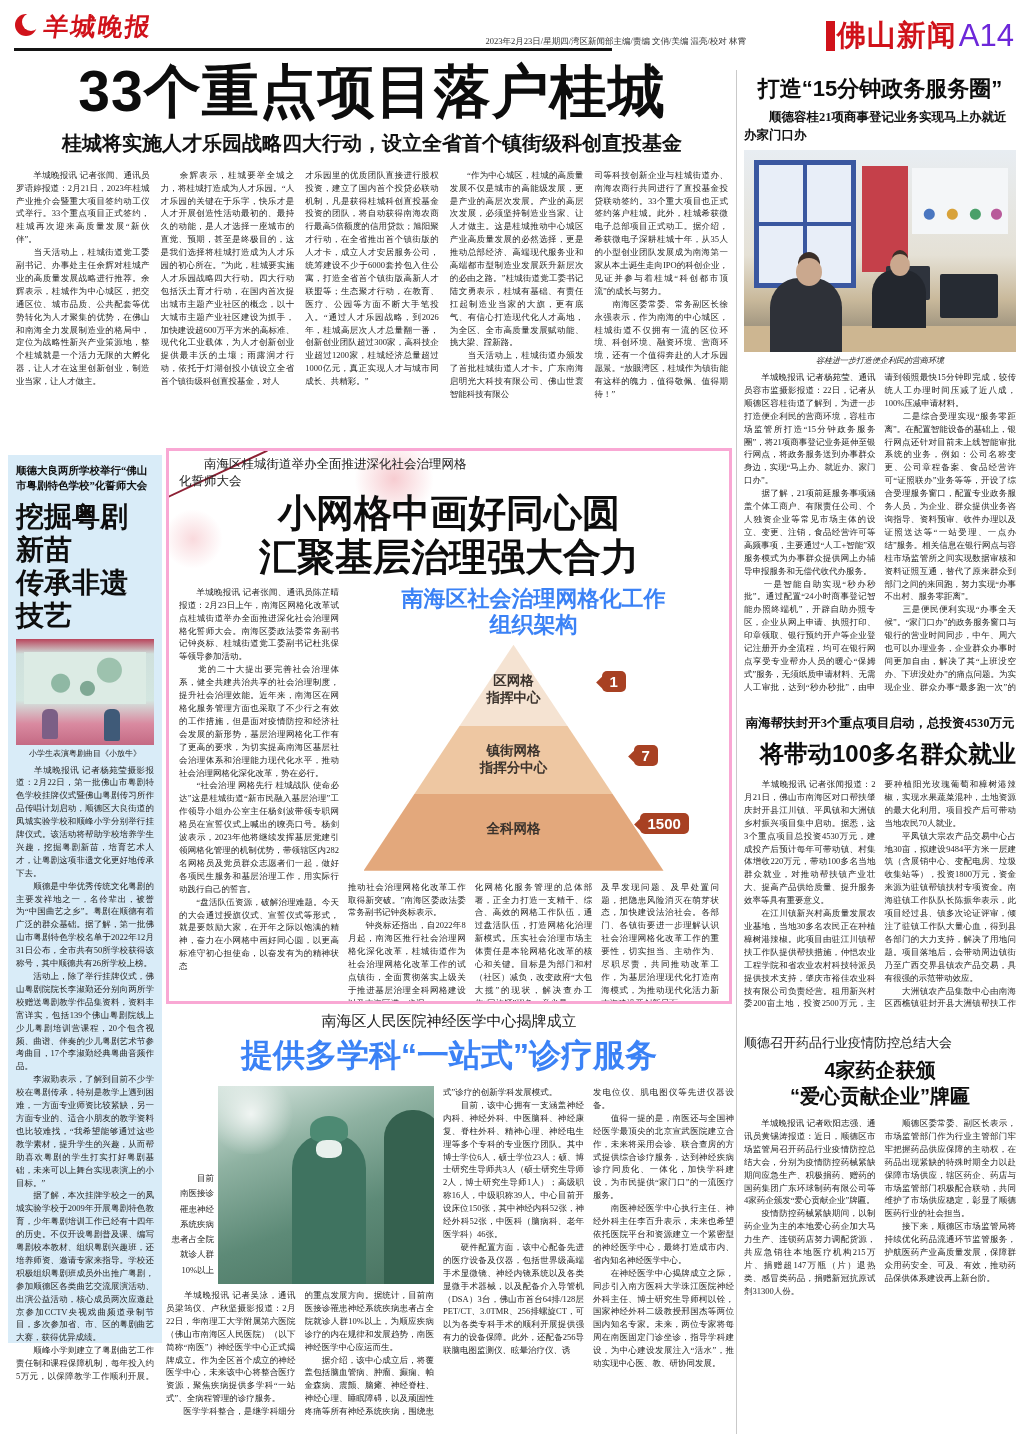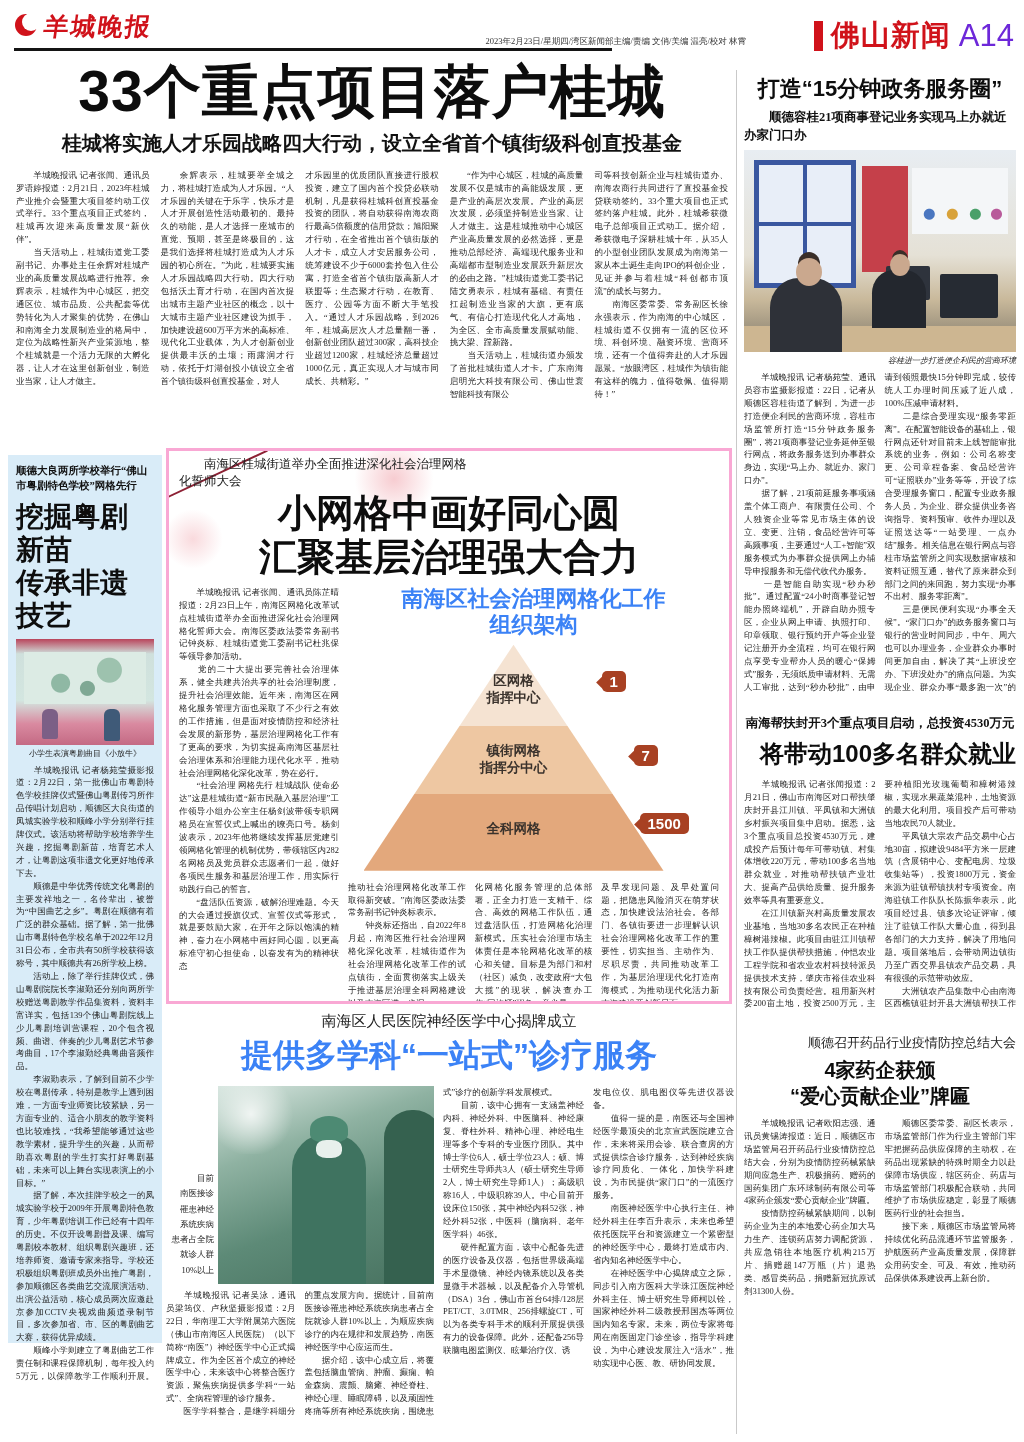--- a/index.html
+++ b/index.html
@@ -6,21 +6,21 @@
   .page{position:relative;width:1024px;height:1442px;background:#fff;margin:0 auto;overflow:hidden;
         font-family:"Liberation Serif","DejaVu Serif",serif;color:#1a1a1a;}
   .sans{font-family:"Liberation Sans","DejaVu Sans",sans-serif;}
   .txt{font-size:8.5px;line-height:1.52;text-align:justify;white-space:pre-line;overflow:hidden;color:#252525;}
   .abs{position:absolute;}
   
   .masthead{left:14px;top:10px;display:flex;align-items:center;gap:4px;}
   .masthead-title{color:#d0121a;font-weight:bold;font-size:25px;transform:skewX(-8deg);letter-spacing:2px;}
   .rule-black{left:14px;top:48px;width:598px;height:3px;background:#141414;}
   .dateline{left:460px;top:36px;width:286px;font-size:8.5px;color:#333;text-align:right;}
-  .section-block{right:10px;top:16px;display:flex;align-items:center;gap:8px;}
+  .section-block{right:10px;top:16px;display:flex;align-items:center;gap:2px;}
   .section-bar{width:9px;height:30px;background:#d0121a;}
   .section-title{color:#d0121a;font-weight:900;font-size:29px;letter-spacing:1px;}
   .page-no{color:#6d28d9;font-size:31px;}
   .vrule{left:736px;top:70px;width:1px;height:1364px;background:#c9c9c9;}
   
   .lead{left:16px;top:60px;width:712px;}
   .lead-hl{font-weight:900;font-size:57px;text-align:center;letter-spacing:1px;line-height:1.1;color:#0d0d0d;}
   .lead-sub{font-weight:bold;font-size:20px;text-align:center;margin-top:7px;color:#111;}
   .lead-cols{display:flex;gap:11px;margin-top:12px;}
   .lead-cols .txt{flex:1;height:250px;}
@@ -97,27 +97,27 @@
                       radial-gradient(circle at 42% 70%,#d8a23a 0 5px,transparent 6px),
                       radial-gradient(circle at 66% 70%,#4aa06a 0 5px,transparent 6px),
                       radial-gradient(circle at 88% 70%,#b85a9a 0 5px,transparent 6px);}
   .monitor1{position:absolute;right:18px;bottom:34px;width:58px;height:44px;background:#262b33;border-radius:2px;}
   .monitor2{position:absolute;right:86px;bottom:52px;width:44px;height:34px;background:#2e333c;border-radius:2px;}
   .desk{position:absolute;left:0;bottom:0;width:100%;height:26px;background:#cdb691;}
   .person1{position:absolute;left:26px;bottom:0;width:72px;height:74px;background:#2e3138;border-radius:40% 40% 0 0;}
   .head1{position:absolute;left:52px;bottom:66px;width:26px;height:28px;background:#caa88e;border-radius:50%;box-shadow:0 -8px 0 -2px #3a2e28;}
   .person2{position:absolute;left:128px;bottom:24px;width:54px;height:58px;background:#23272e;border-radius:40% 40% 0 0;}
   .head2{position:absolute;left:146px;bottom:76px;width:20px;height:22px;background:#caa88e;border-radius:50%;box-shadow:0 -6px 0 -2px #3a2e28;}
-  .svc-cap{text-align:right;margin:3px 0 5px;font-style:italic;}
+  .svc-cap{text-align:center;margin:3px 0 5px;font-style:italic;}
   .twocol{columns:2;column-gap:9px;}
   .svc-body{height:324px;}
   .ff-kicker{font-size:12.5px;font-weight:bold;text-align:center;margin-top:20px;color:#111;}
   .ff-hl{font-size:24px;font-weight:900;text-align:right;margin:6px 0 8px;color:#0d0d0d;}
   .ff-body{height:238px;}
-  .ph-kicker{font-size:13px;text-align:right;margin-top:18px;color:#222;}
+  .ph-kicker{font-size:13px;text-align:left;margin-top:18px;color:#222;}
   .ph-hl{font-size:20px;font-weight:900;text-align:center;line-height:1.3;margin:5px 0 8px;white-space:pre-line;color:#0d0d0d;}
   .ph-body{height:300px;}
 </style>
 </head>
 <body>
 
 <div class="page">
 
   <div class="abs masthead">
     <span>
@@ -146,21 +146,21 @@
       <div class="txt">　　余辉表示，桂城要举全城之力，将桂城打造成为人才乐园。“人才乐园的关键在于乐字，快乐才是人才开展创造性活动最初的、最持久的动能，是人才选择一座城市的直觉、预期，甚至是终极目的，这是我们选择将桂城打造成为人才乐园的初心所在。”为此，桂城要实施人才乐园战略四大行动。四大行动包括沃土育才行动，在国内首次提出城市主题产业社区的概念，以十大城市主题产业社区建设为抓手，加快建设超600万平方米的高标准、现代化工业载体，为人才创新创业提供最丰沃的土壤；雨露润才行动，依托于灯湖创投小镇设立全省首个镇街级科创直投基金，对人</div>
       <div class="txt">才乐园里的优质团队直接进行股权投资，建立了国内首个投贷必联动机制，凡是获得桂城科创直投基金投资的团队，将自动获得南海农商行最高5倍额度的信用贷款；旭阳聚才行动，在全省推出首个镇街版的人才卡，成立人才安居服务公司，统筹建设不少于6000套拎包入住公寓，打造全省首个镇街版高新人才联盟等；生态聚才行动，在教育、医疗、公园等方面不断大手笔投入。“通过人才乐园战略，到2026年，桂城高层次人才总量翻一番，创新创业团队超过300家，高科技企业超过1200家，桂城经济总量超过1000亿元，真正实现人才与城市同成长、共精彩。”</div>
       <div class="txt">　　“作为中心城区，桂城的高质量发展不仅是城市的高能级发展，更是产业的高层次发展。产业的高层次发展，必须坚持制造业当家、让人才做主。这是桂城推动中心城区产业高质量发展的必然选择，更是推动总部经济、高端现代服务业和高端都市型制造业发展跃升新层次的必由之路。”桂城街道党工委书记陆文勇表示，桂城有基础、有责任扛起制造业当家的大旗，更有底气、有信心打造现代化人才高地，为全区、全市高质量发展赋动能、挑大梁、蹚新路。
 　　当天活动上，桂城街道办颁发了首批桂城街道人才卡。广东南海启明光大科技有限公司、佛山世寰智能科技有限公</div>
       <div class="txt">司等科技创新企业与桂城街道办、南海农商行共同进行了直投基金投贷联动签约。33个重大项目也正式签约落户桂城。此外，桂城希获微电子总部项目正式动工。据介绍，希获微电子深耕桂城十年，从35人的小型创业团队发展成为南海第一家从本土诞生走向IPO的科创企业，见证并参与着桂城“科创都市顶流”的成长与努力。
 　　南海区委常委、常务副区长徐永强表示，作为南海的中心城区，桂城街道不仅拥有一流的区位环境、科创环境、融资环境、营商环境，还有一个值得奔赴的人才乐园愿景。“放眼湾区，桂城作为镇街能有这样的魄力，值得敬佩、值得期待！”</div>
     </div>
   </div>
 
   <div class="abs opera">
-    <div class="opera-kicker">顺德大良两所学校举行“佛山市粤剧特色学校”网格先行</div>
+    <div class="opera-kicker">顺德大良两所学校举行“佛山市粤剧特色学校”化誓师大会</div>
     <div class="opera-hl sans" style="white-space:pre-line;">挖掘粤剧新苗
 传承非遗技艺</div>
     <div class="opera-photo">
       <div class="opera-paint"></div>
       <div class="opera-fig1"></div>
       <div class="opera-fig2"></div>
     </div>
     <div class="caption opera-cap">小学生表演粤剧曲目《小放牛》</div>
     <div class="txt opera-body">　　羊城晚报讯 记者杨苑莹摄影报道：2月22日，第一批佛山市粤剧特色学校挂牌仪式暨佛山粤剧传习所作品传唱计划启动，顺德区大良街道的凤城实验学校和顺峰小学分别举行挂牌仪式。该活动将帮助学校培养学生兴趣，挖掘粤剧新苗，培育艺术人才，让粤剧这项非遗文化更好地传承下去。
 　　顺德是中华优秀传统文化粤剧的主要发祥地之一，名伶辈出，被誉为“中国曲艺之乡”。粤剧在顺德有着广泛的群众基础。据了解，第一批佛山市粤剧特色学校名单于2022年12月31日公布，全市共有50所学校获得该称号，其中顺德共有26所学校上榜。

